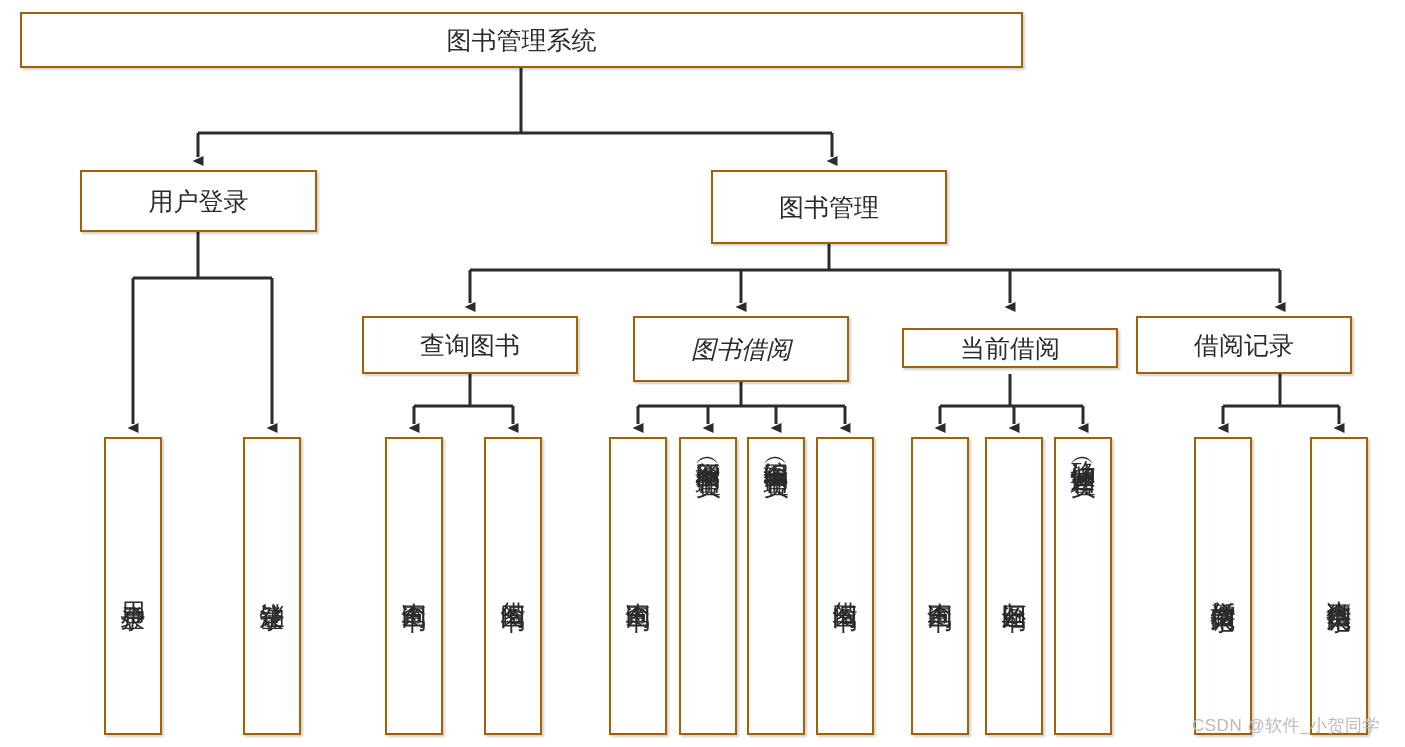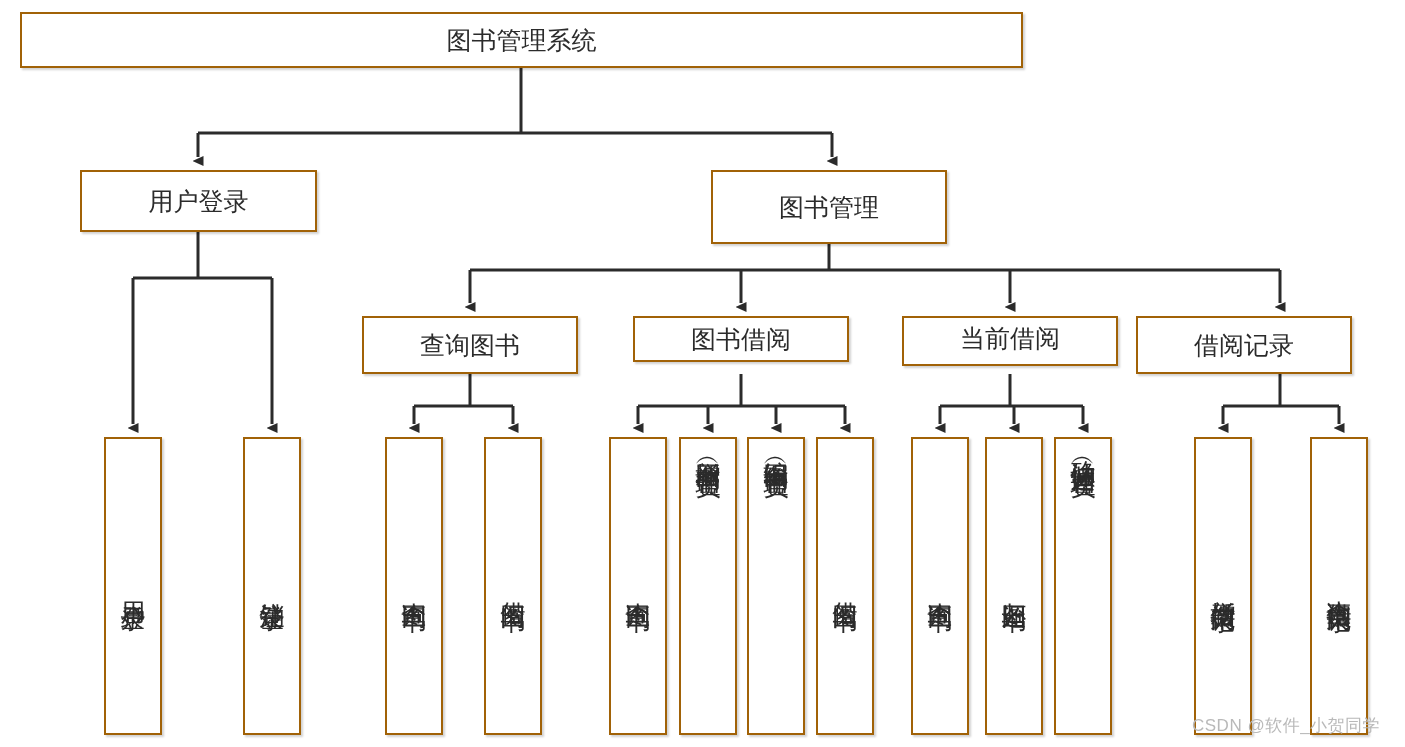--- a/index.html
+++ b/index.html
@@ -132,24 +132,24 @@
   <div class="node horizontal" id="n-l2-0" style="left: 80px; top: 170px; width: 237px; height: 62px;">
     <span class="label">用户登录</span>
   </div>
   <div class="node horizontal" id="n-l2-1" style="left: 711px; top: 170px; width: 236px; height: 74px;">
     <span class="label">图书管理</span>
   </div>
 
   <div class="node horizontal" id="n-l3-0" style="left: 362px; top: 316px; width: 216px; height: 58px;">
     <span class="label">查询图书</span>
   </div>
-  <div class="node horizontal" id="n-l3-1" style="left: 633px; top: 316px; width: 216px; height: 46px;">
+  <div class="node horizontal" id="n-l3-1" style="left: 633px; top: 316px; width: 216px; height: 66px; font-style: italic;">
     <span class="label">图书借阅</span>
   </div>
-  <div class="node horizontal" id="n-l3-2" style="left: 902px; top: 316px; width: 216px; height: 50px; font-family: Liberation Mono, monospace;">
+  <div class="node horizontal" id="n-l3-2" style="left: 902px; top: 328px; width: 216px; height: 40px;">
     <span class="label">当前借阅</span>
   </div>
   <div class="node horizontal" id="n-l3-3" style="left: 1136px; top: 316px; width: 216px; height: 58px;">
     <span class="label">借阅记录</span>
   </div>
 
   <div class="node vertical mid" id="n-lf-0" style="left: 104px; top: 437px; width: 58px; height: 298px;">
     <span class="label">用户登录</span>
   </div>
   <div class="node vertical mid" id="n-lf-1" style="left: 243px; top: 437px; width: 58px; height: 298px;">

